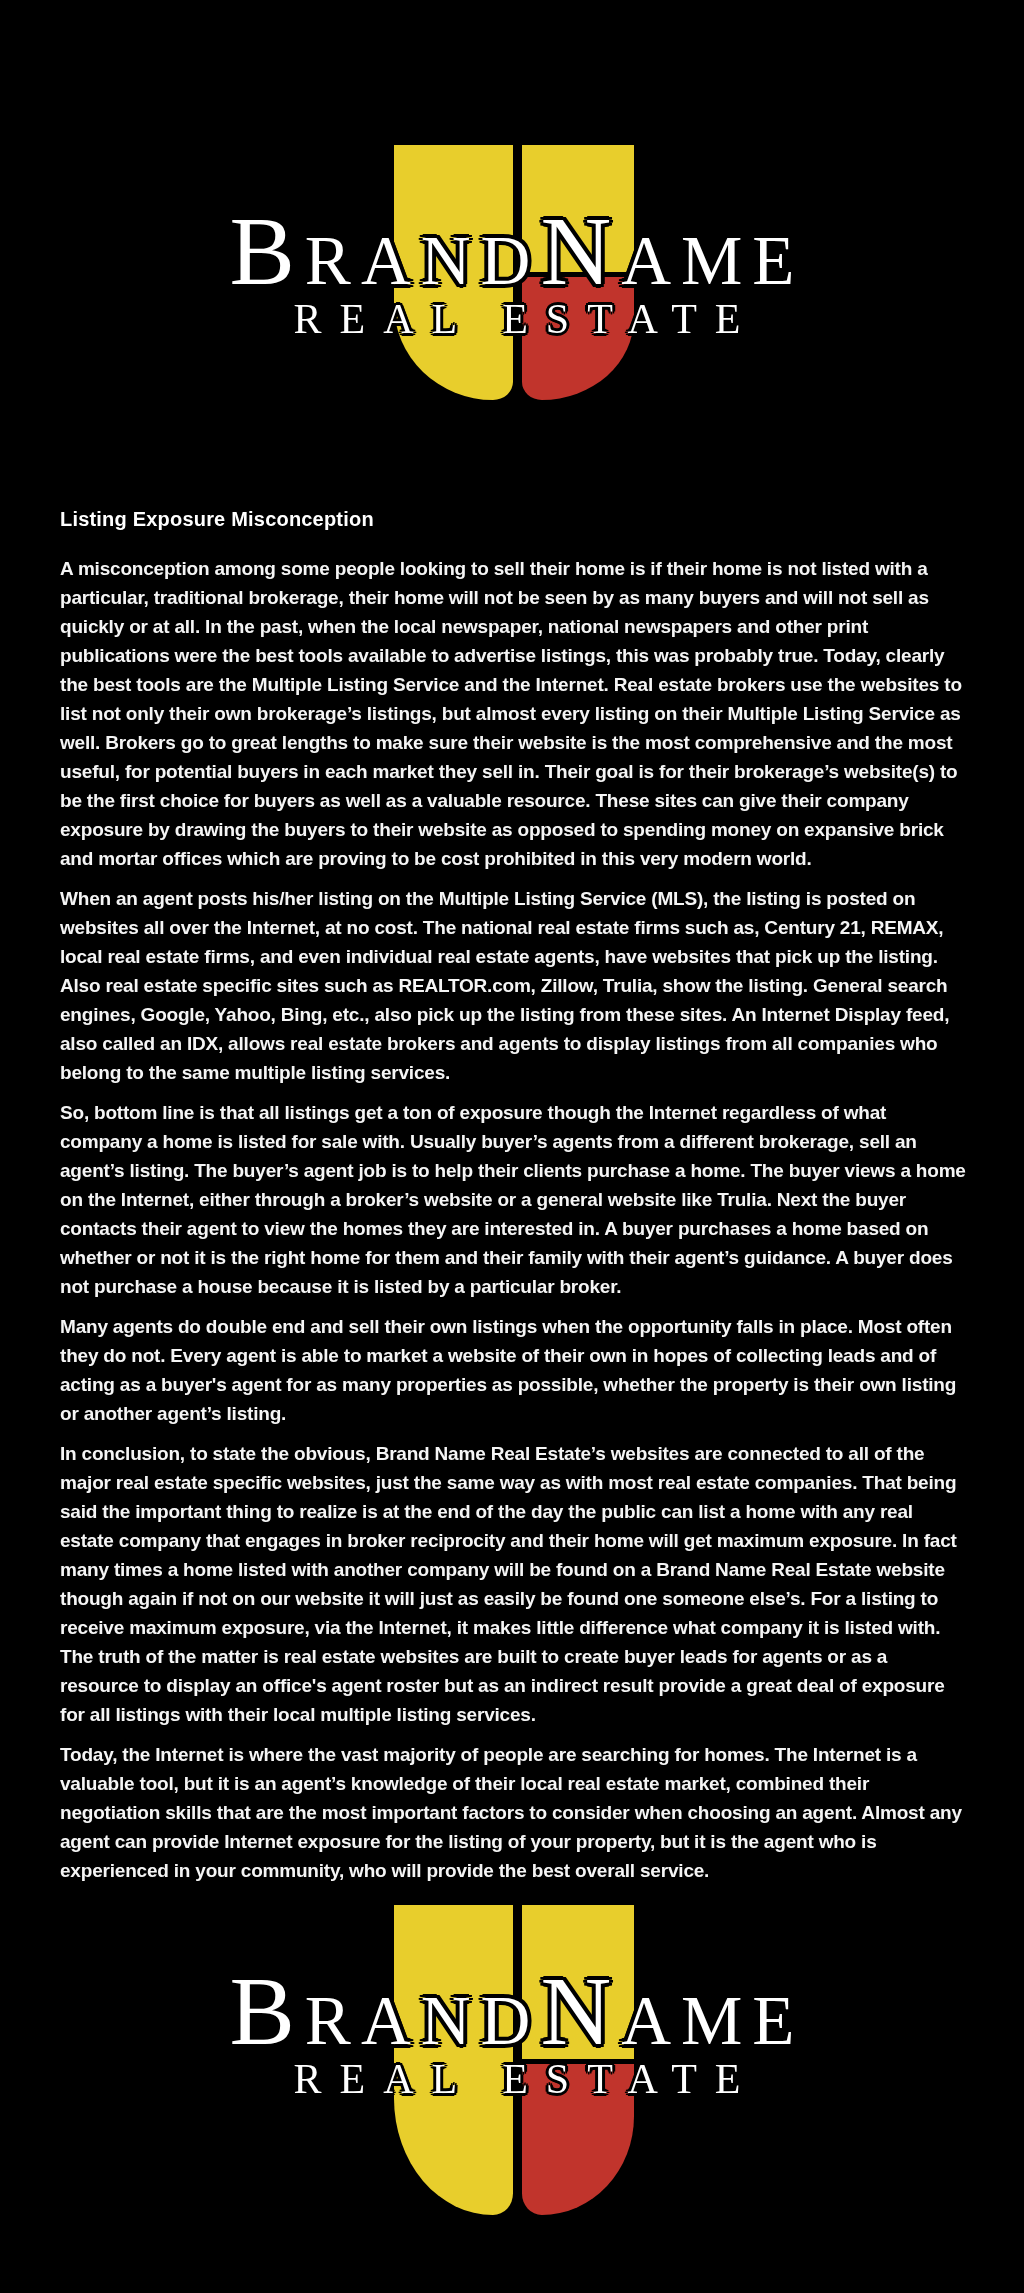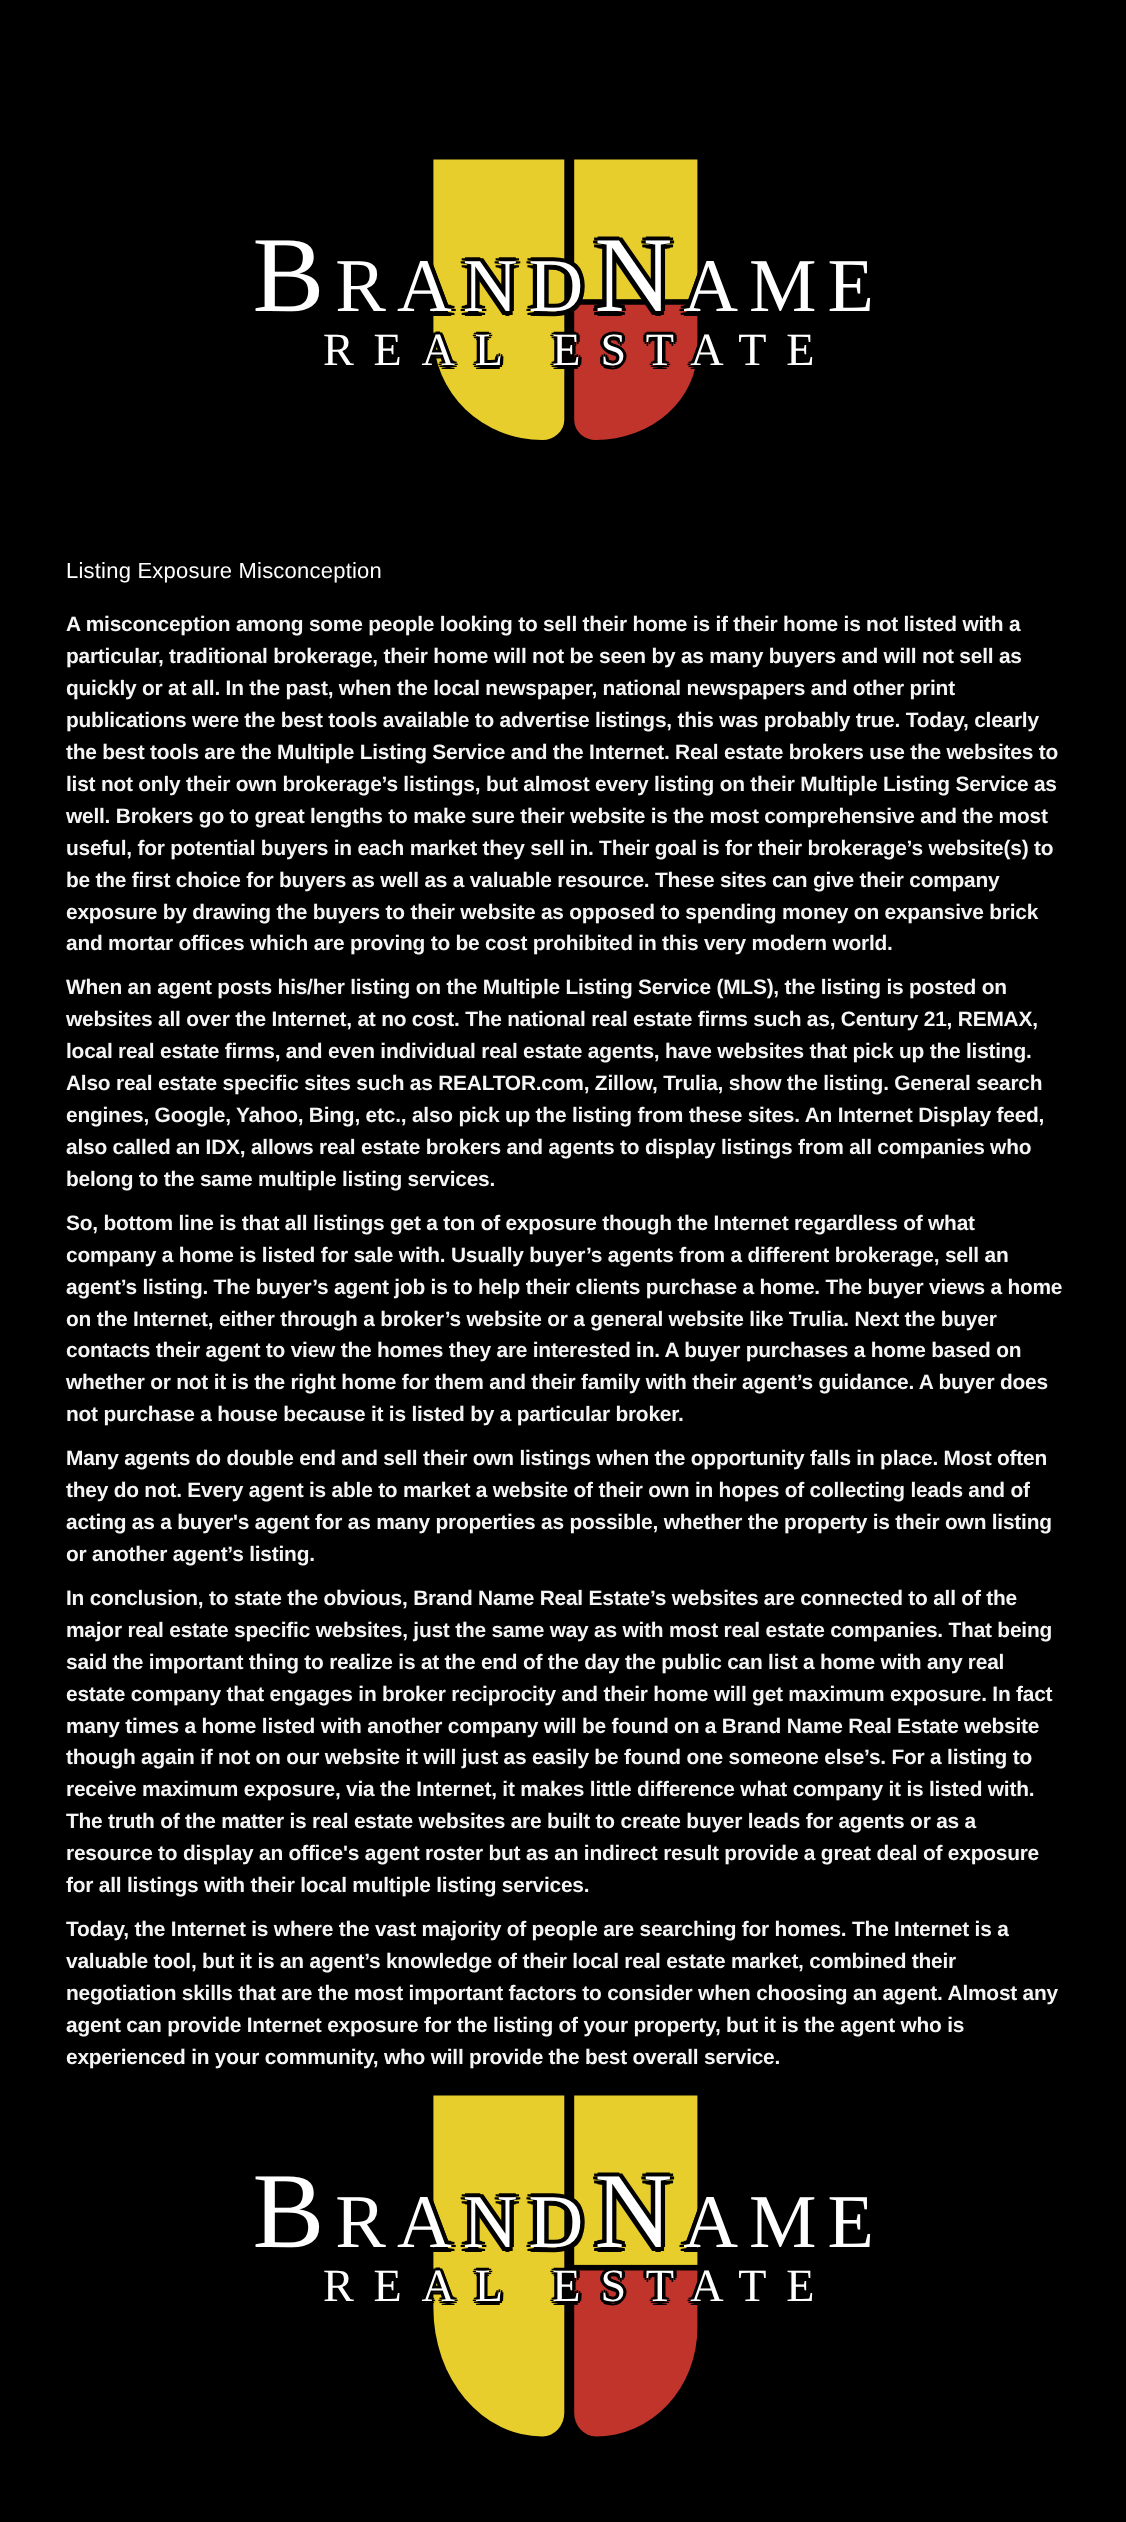--- a/index.html
+++ b/index.html
@@ -30,21 +30,21 @@
       text-shadow:-3px -3px 0 #000,3px -3px 0 #000,-3px 3px 0 #000,3px 3px 0 #000,
                   -4px 0 0 #000,4px 0 0 #000,0 -4px 0 #000,0 4px 0 #000;}
   .brand-sub{position:absolute;left:14px;width:100%;top:153px;text-align:center;
       font-family:"Liberation Serif",serif;
       font-size:42px;line-height:1;letter-spacing:18px;color:#fff;
       text-shadow:-2px -2px 0 #000,2px -2px 0 #000,-2px 2px 0 #000,2px 2px 0 #000,
                   -3px 0 0 #000,3px 0 0 #000,0 -3px 0 #000,0 3px 0 #000;}
 
   
   .article{position:absolute;left:60px;top:506px;width:908px;color:#f5f5f5;}
-  .article h1{margin:0 0 22px 0;font-size:20px;line-height:26px;font-weight:normal;color:#fff;
+  .article h1{margin:0 0 22px 0;font-size:20px;line-height:26px;font-weight:bold;color:#fff;
       letter-spacing:0.2px;}
   .article p{margin:0 0 11px 0;font-size:19px;line-height:29px;font-weight:bold;
       letter-spacing:-0.2px;}
 </style>
 </head>
 <body>
 
 <div class="page">
 
   <div class="logo logo-top">

